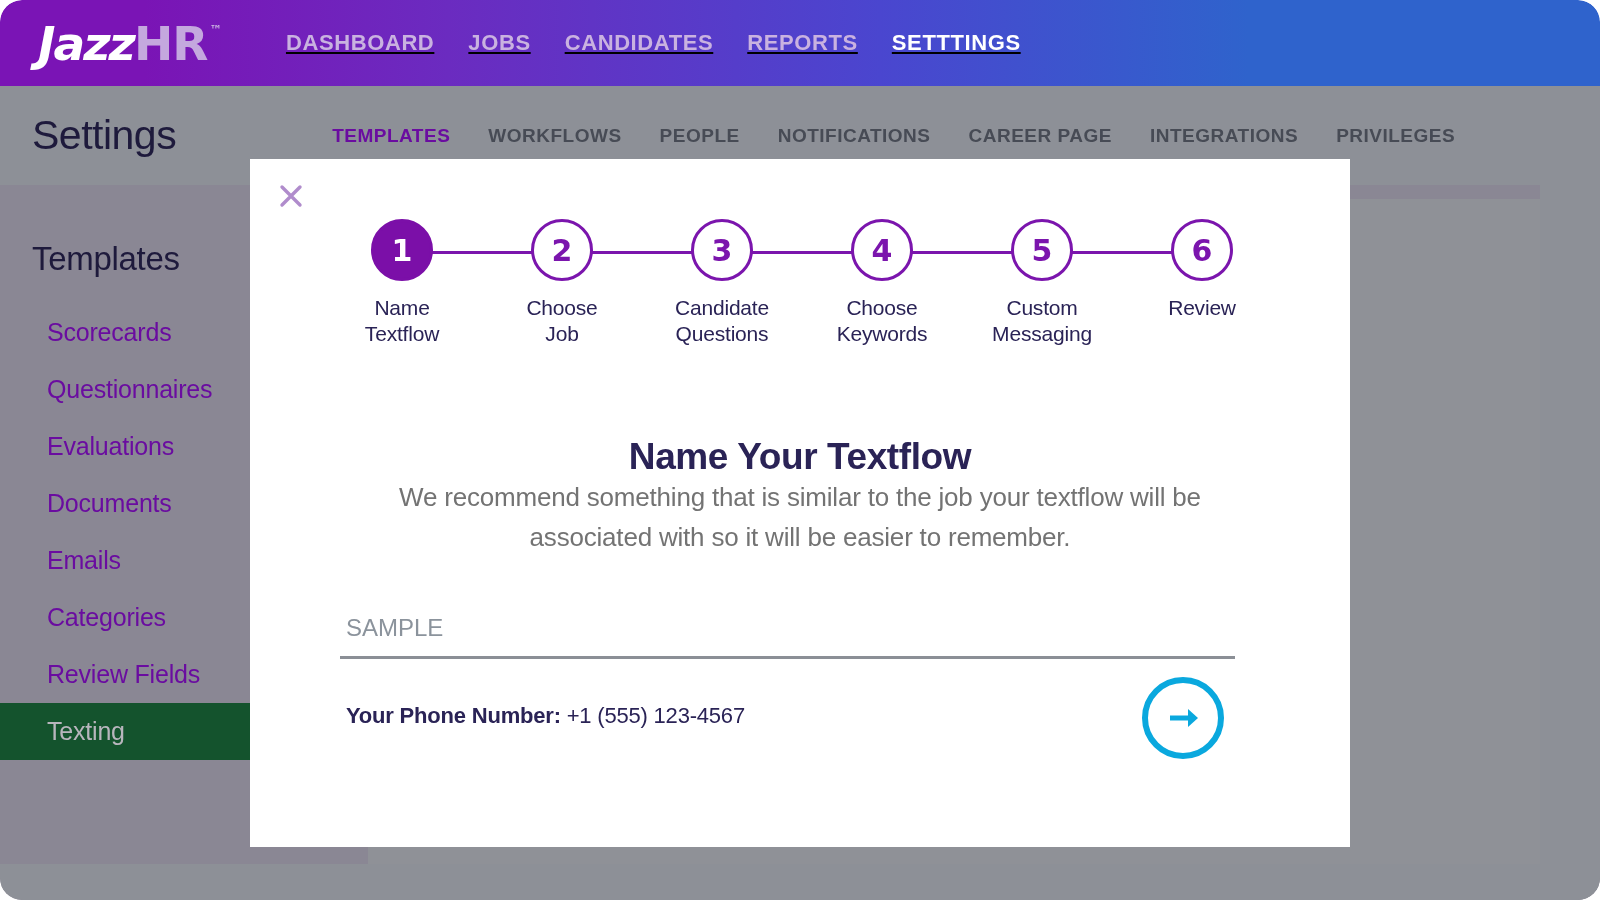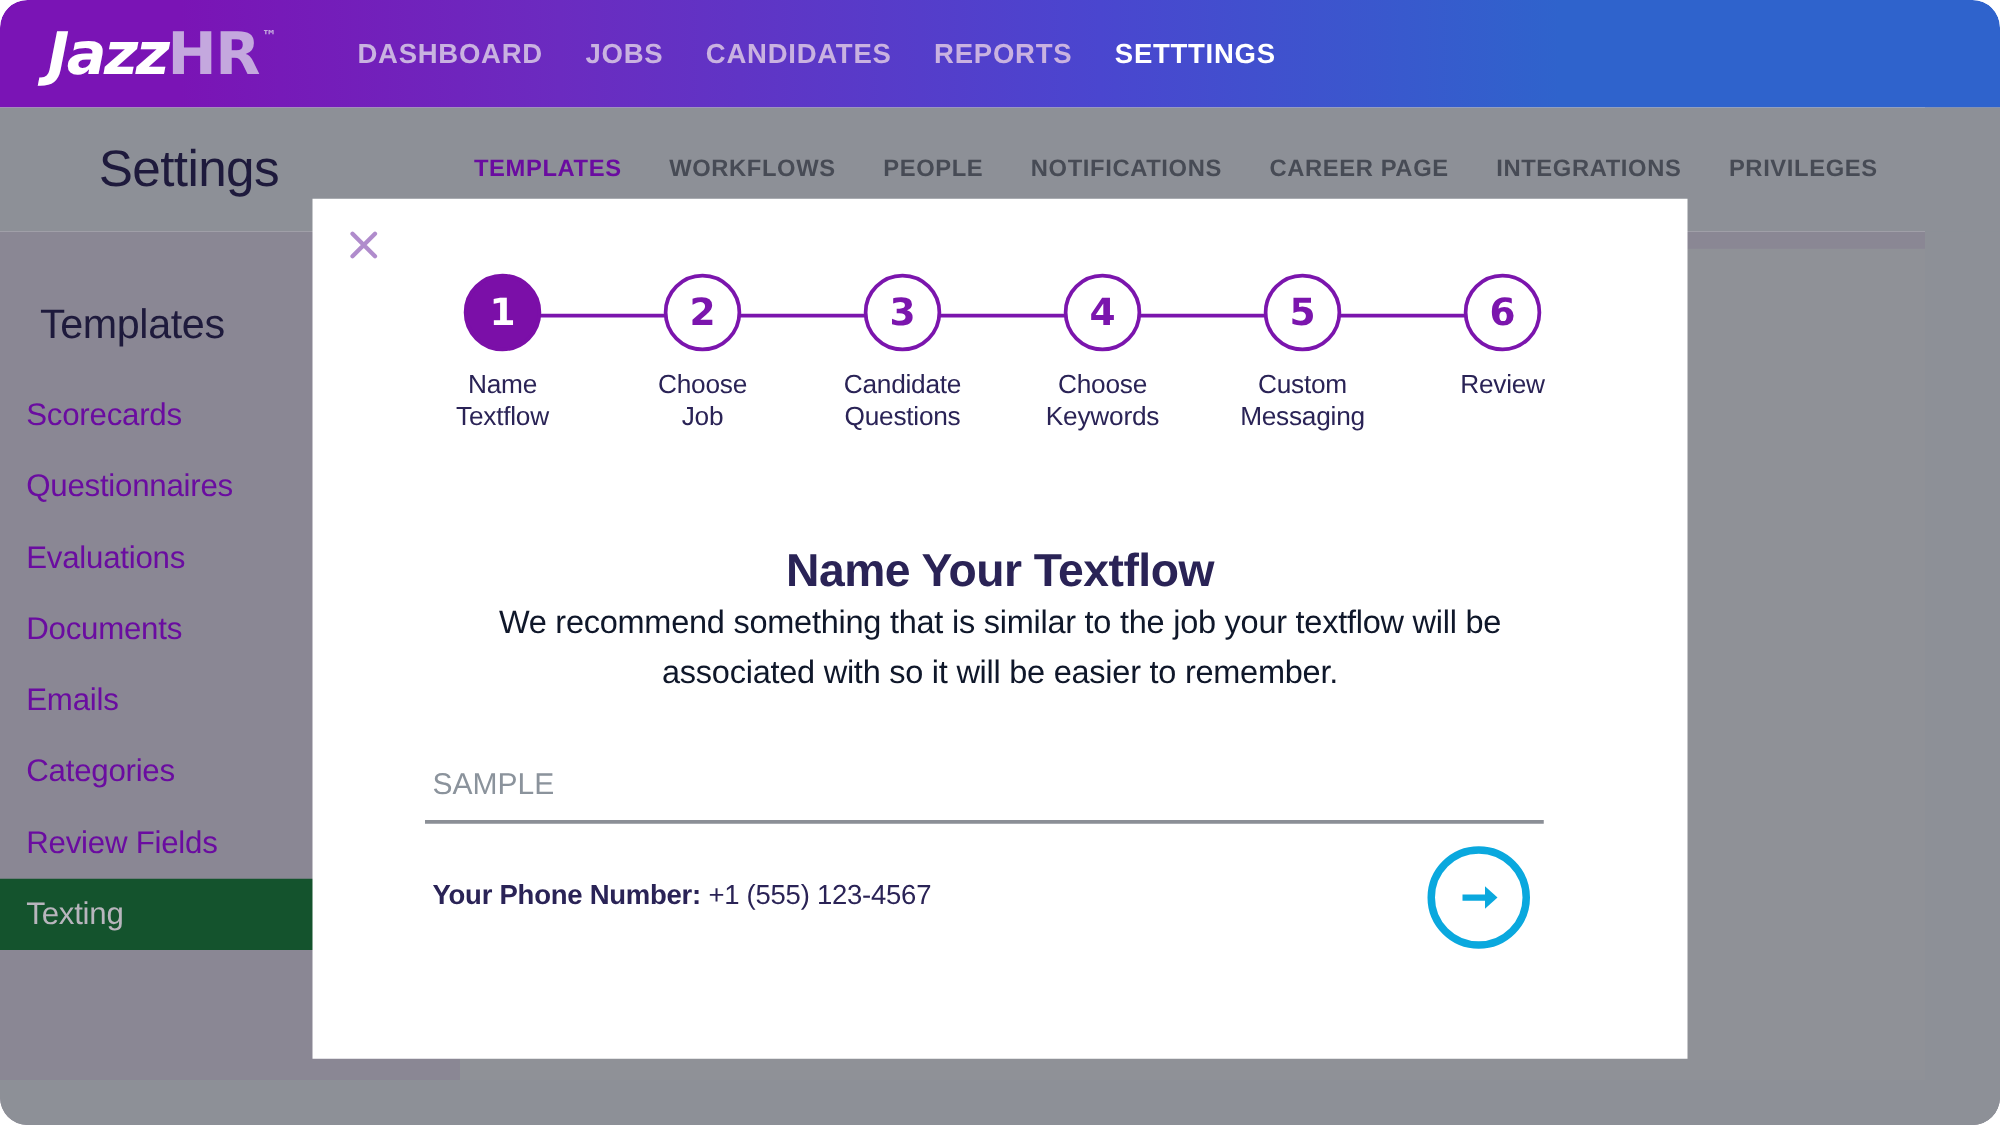--- a/index.html
+++ b/index.html
@@ -33,37 +33,37 @@
     letter-spacing: -1.5px;
     font-family: "DejaVu Sans", sans-serif;
     line-height: 1;
     position: relative;
     display: flex; align-items: baseline;
   }
   .logo .jazz { color: #ffffff; font-style: italic; font-weight: 900; letter-spacing:-2px;}
   .logo .hr   { color: #c4a8de; font-weight: 900; letter-spacing:-1px;}
   .logo .tm   { color: #c4a8de; font-size: 12px; margin-left: 2px; position: relative; top: -26px; }
 
-  .navlinks { display: flex; align-items: flex-start; margin-left: 38px; gap: 34px; }
+  .navlinks { display: flex; align-items: flex-start; margin-left: 38px; gap: 34px; text-decoration: underline; }
   .navlink {
     color: #c9b2e0;
     font-size: 22px;
     font-weight: bold;
     letter-spacing: 0.6px;
     font-family: "Liberation Sans", sans-serif;
     cursor: pointer;
     white-space: nowrap;
   }
   .navlink.active { color: #ffffff; }
 
   
   .settings-band {
     position: absolute; left: 0; top: 86px; width: 1600px; height: 99px;
     background: #8d9097;
-    display: flex; align-items: center; padding-left: 47px;
+    display: flex; align-items: center;
   }
   .settings-title {
     margin-left: 32px; font-size: 41px; color: #1e1a3c; font-weight: normal;
     letter-spacing: -0.5px;
   }
   .tabs { display: flex; align-items: center; gap: 38px; margin-left: 156px; }
   .tab {
     font-size: 19px; font-weight: bold; letter-spacing: 0.5px;
     color: #474b55; cursor: pointer; white-space: nowrap;
   }
@@ -88,21 +88,21 @@
     background: #8d9097; border-radius: 0 0 22px 22px;
   }
 
   
   .sidebar { position: absolute; left: 0; top: 185px; width: 368px; }
   .sidebar-heading {
     margin: 55px 0 0 32px; font-size: 33px; color: #1e1a3c; letter-spacing: -0.3px;
   }
   .side-item {
     height: 57px; display: flex; align-items: center;
-    padding-left: 21px; font-size: 25px; color: #6a0ca0; cursor: pointer;
+    padding-left: 47px; font-size: 25px; color: #6a0ca0; cursor: pointer;
     letter-spacing: -0.2px;
   }
   .side-item.active { background: #14532d; color: #b8b5bd; }
 
   
   .overlay { position: absolute; inset: 0; background: rgba(0,0,0,0); }
   .modal {
     position: absolute; left: 250px; top: 159px; width: 1100px; height: 688px;
     background: #ffffff;
   }
@@ -136,21 +136,21 @@
     color: #2a2356; letter-spacing: -0.2px;
   }
 
   
   .modal-title {
     position: absolute; left: 0; right: 0; top: 252px; text-align: center;
     font-size: 37px; font-weight: bold; color: #2a2356; letter-spacing: -0.4px; margin-top: 25px;
   }
   .modal-desc {
     position: absolute; left: 90px; right: 90px; top: 318px; text-align: center;
-    font-size: 26px; line-height: 1.55; color: #0f172a; letter-spacing: -0.2px;
+    font-size: 26px; line-height: 1.55; color: #737373; letter-spacing: -0.2px;
   }
 
   .field {
     position: absolute; left: 90px; top: 455px; width: 895px;
   }
   .field-input {
     width: 100%; border: none; outline: none;
     border-bottom: 3px solid #8b8f96;
     font-size: 24px; color: #be185d; padding: 0 4px 14px 6px;
     background: transparent;

